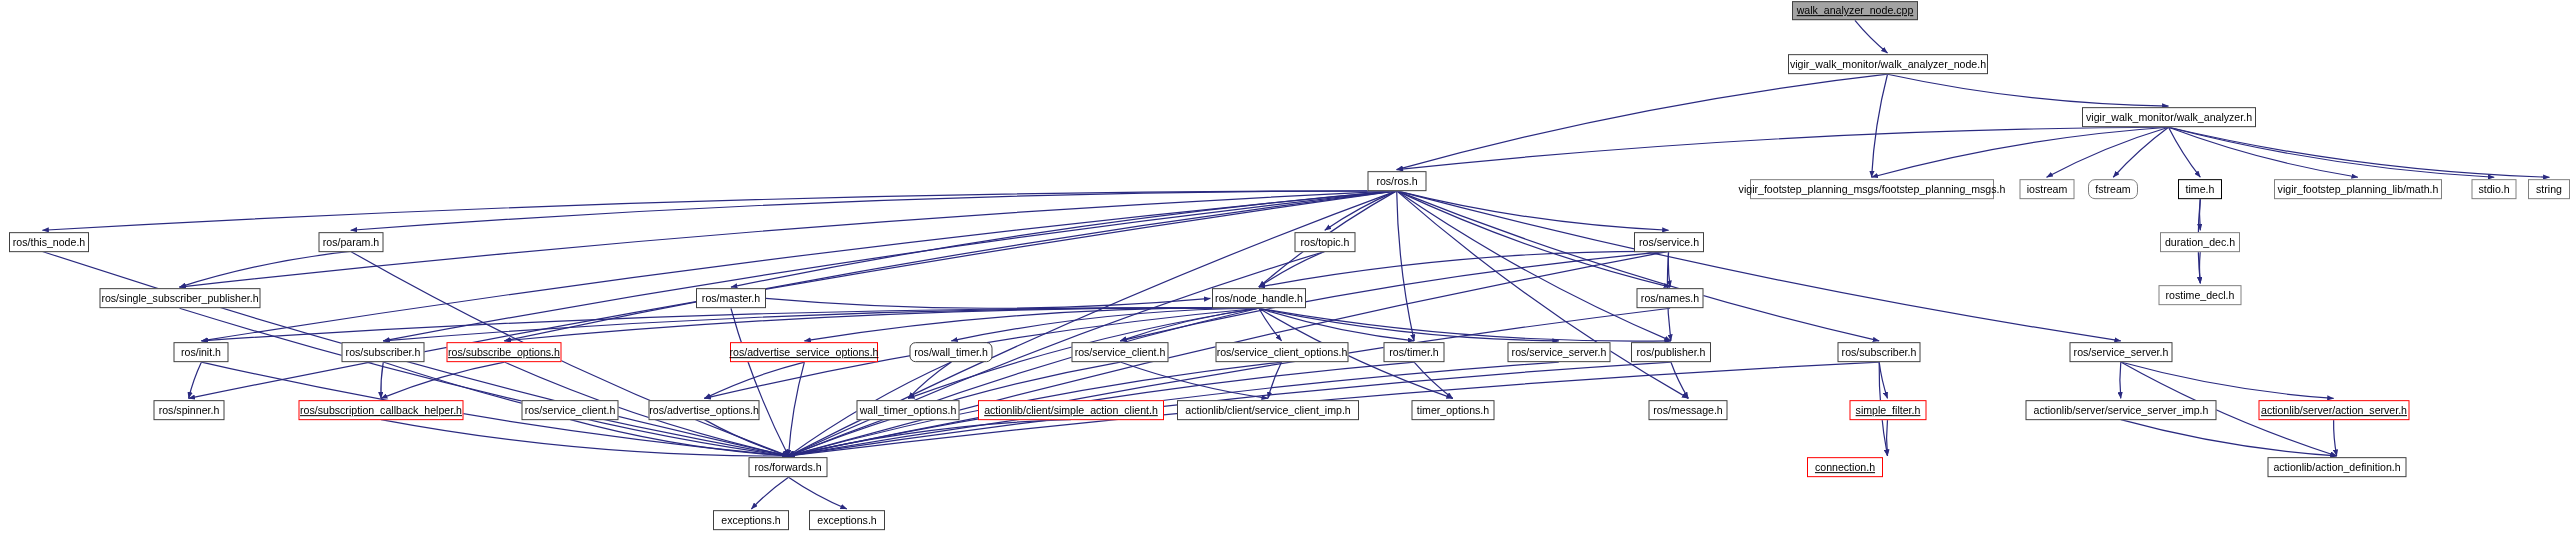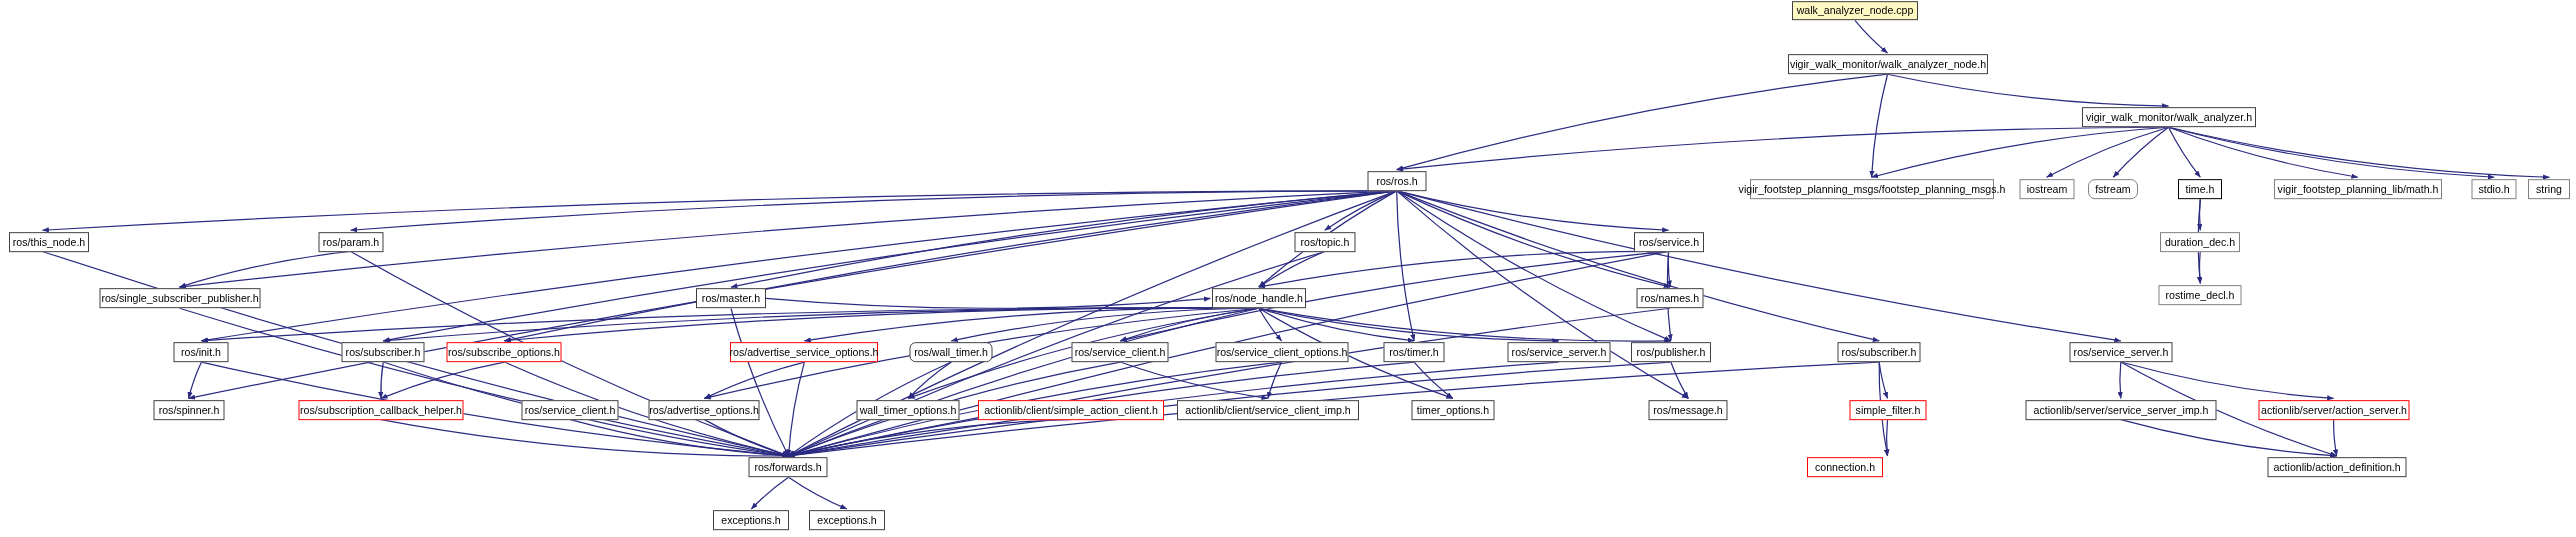--- a/index.html
+++ b/index.html
@@ -35,28 +35,30 @@
     border: 0.8px solid #808080;
     background: #ffffff;
     color: #000000;
     font-size: 10.6px;
     line-height: 1;
     white-space: nowrap;
     transform: translate(-50%, -50%);
     z-index: 5;
   }
   .node.root {
-    background: #fef9c3;
+    background: #a3a3a3;
     border: 0.8px solid #404040;
+    text-decoration: underline;
   }
   .node.thick {
     border: 1.5px solid #000000;
   }
   .node.red {
     border: 0.8px solid #ff0000;
+    text-decoration: underline;
   }
   .node.dark {
     border: 0.8px solid #404040;
   }
 </style>
 </head>
 <body>
 
 <div id="graph">
   <svg id="edges" viewBox="0 0 3401 709" preserveAspectRatio="none">

